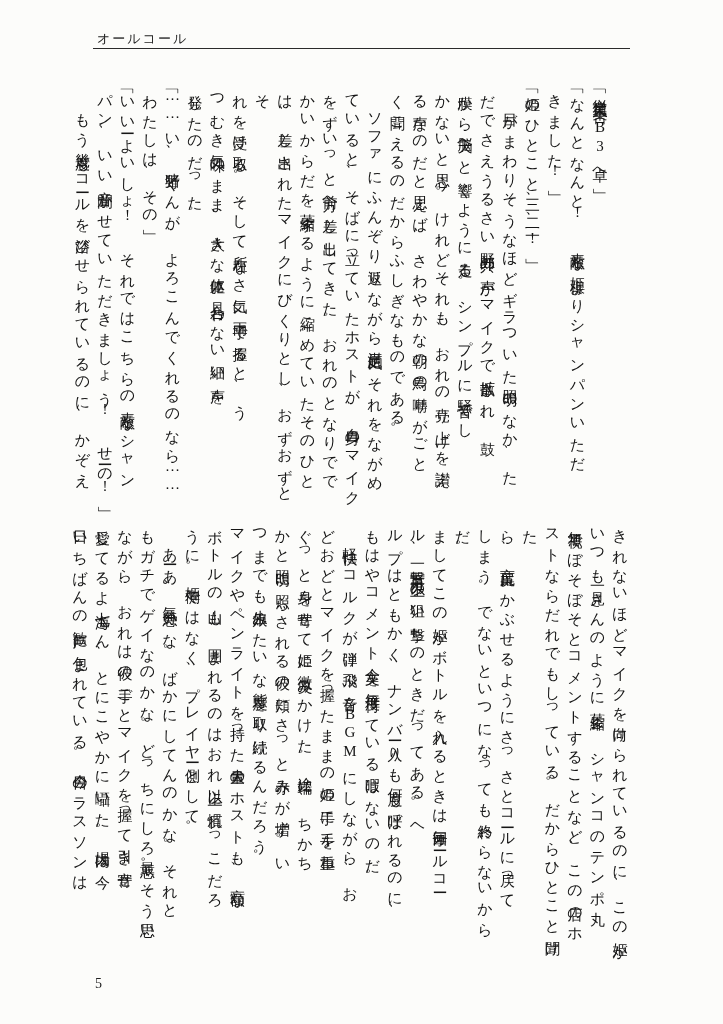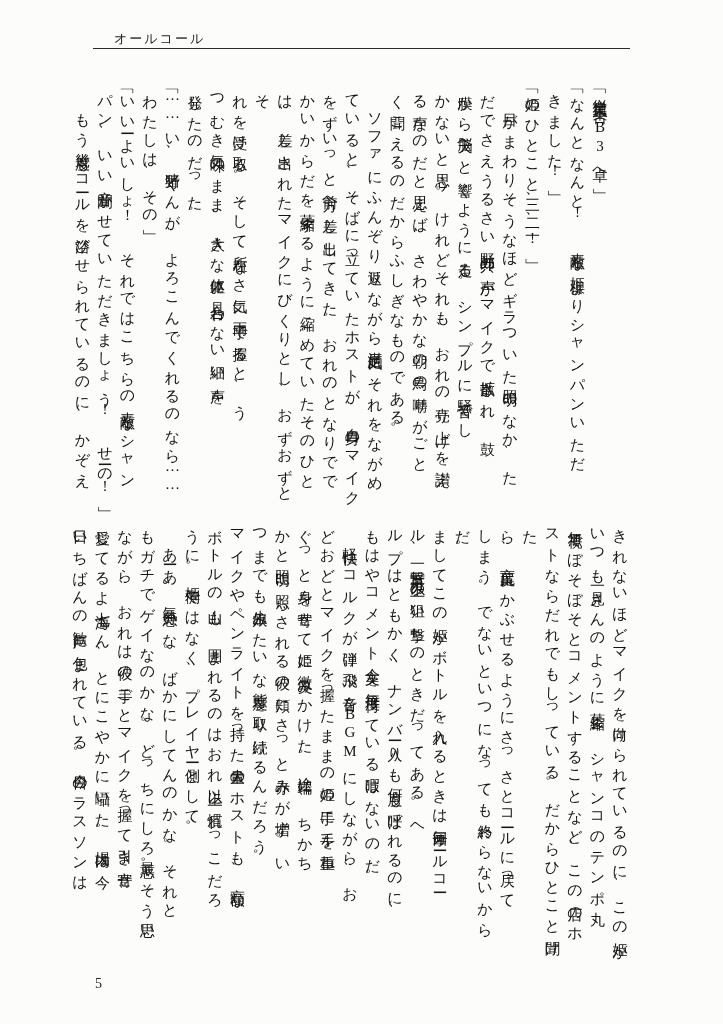--- a/index.html
+++ b/index.html
@@ -13,21 +13,21 @@
       width: 723px;
       height: 1024px;
       margin: 0 auto;
       background: #fcfcfa;
       color: #1a1a1a;
       overflow: hidden;
     }
     .running-header {
       position: absolute;
       top: 30px;
-      left: 114px;
+      left: 97px;
       font-size: 13px;
       letter-spacing: 2px;
       color: #222;
     }
     .header-rule {
       position: absolute;
       top: 48px;
       left: 93px;
       width: 537px;
       height: 0;

